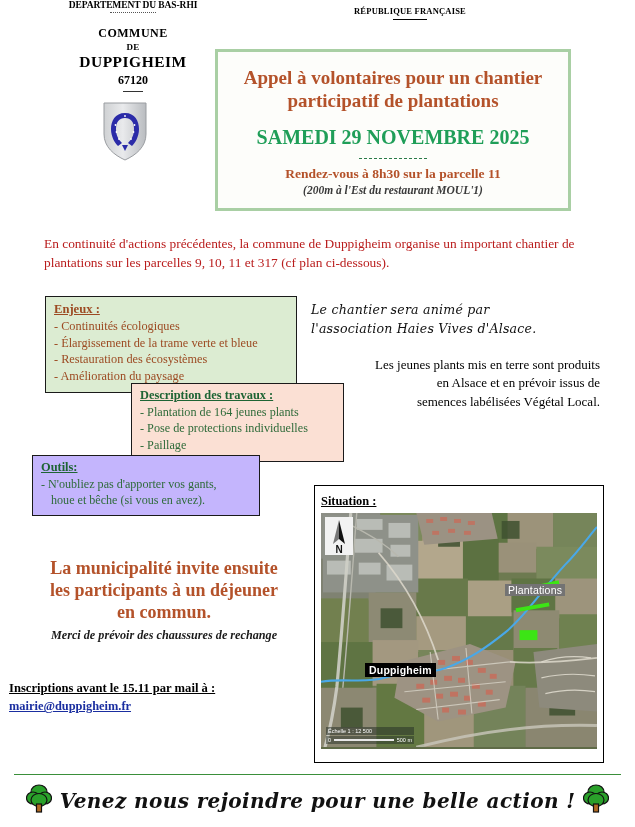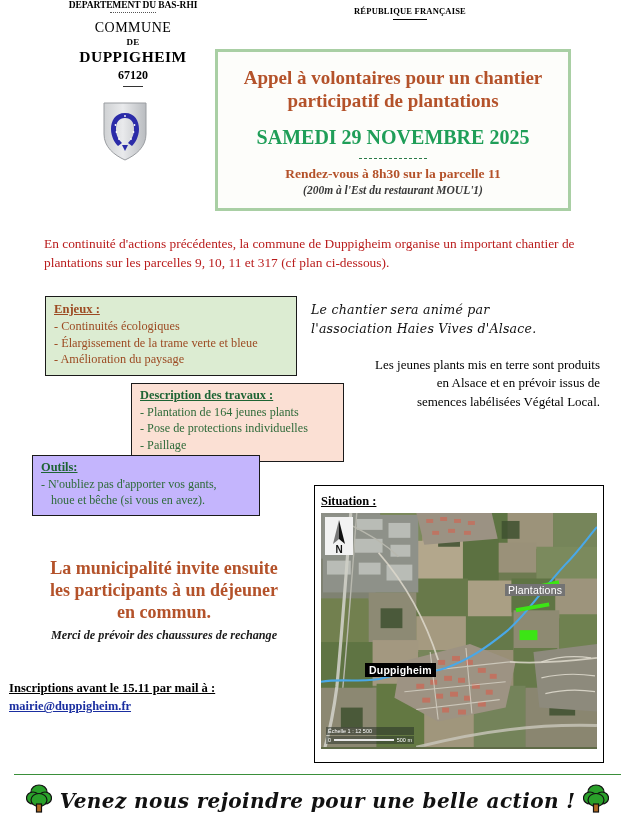--- a/index.html
+++ b/index.html
@@ -34,24 +34,24 @@
     width: 46px; height: 0;
     border-top: 1px dotted #555;
     margin: 2px auto 0 auto;
   }
   .rule-short {
     width: 20px; height: 0;
     border-top: 1px solid #333;
     margin: 3px auto 2px auto;
   }
   .commune-word {
-    font-weight: normal;
-    font-size: 14px;
+    font-weight: bold;
+    font-size: 12px;
     letter-spacing: 0.5px;
-    margin-top: 7px;
+    margin-top: 13px;
   }
   .commune-de {
     font-weight: bold;
     font-size: 9px;
     letter-spacing: 0.3px;
     margin-top: 1px;
   }
   .commune-name {
     font-weight: bold;
     font-size: 15.5px;
@@ -417,20 +417,21 @@
   <div class="announce-rdv">Rendez-vous à 8h30 sur la parcelle 11</div>
   <div class="announce-sub">(200m à l'Est du restaurant MOUL'1)</div>
 </div>
 
 <div class="abs" id="intro-paragraph">En continuité d'actions précédentes, la commune de Duppigheim organise un important chantier de plantations sur les parcelles 9, 10, 11 et 317 (cf plan ci-dessous).</div>
 
 <div class="abs" id="enjeux-box">
   <div class="box-title-brown">Enjeux :</div>
   <div class="enjeux-item">- Continuités écologiques</div>
   <div class="enjeux-item">- Élargissement de la trame verte et bleue</div>
+  <div class="enjeux-item">- Restauration des écosystèmes</div>
   <div class="enjeux-item">- Amélioration du paysage</div>
 </div>
 
 <div class="abs" id="description-box">
   <div class="box-title-green">Description des travaux :</div>
   <div class="desc-item">- Plantation de 164 jeunes plants</div>
   <div class="desc-item">- Pose de protections individuelles</div>
   <div class="desc-item">- Paillage</div>
 </div>
 

